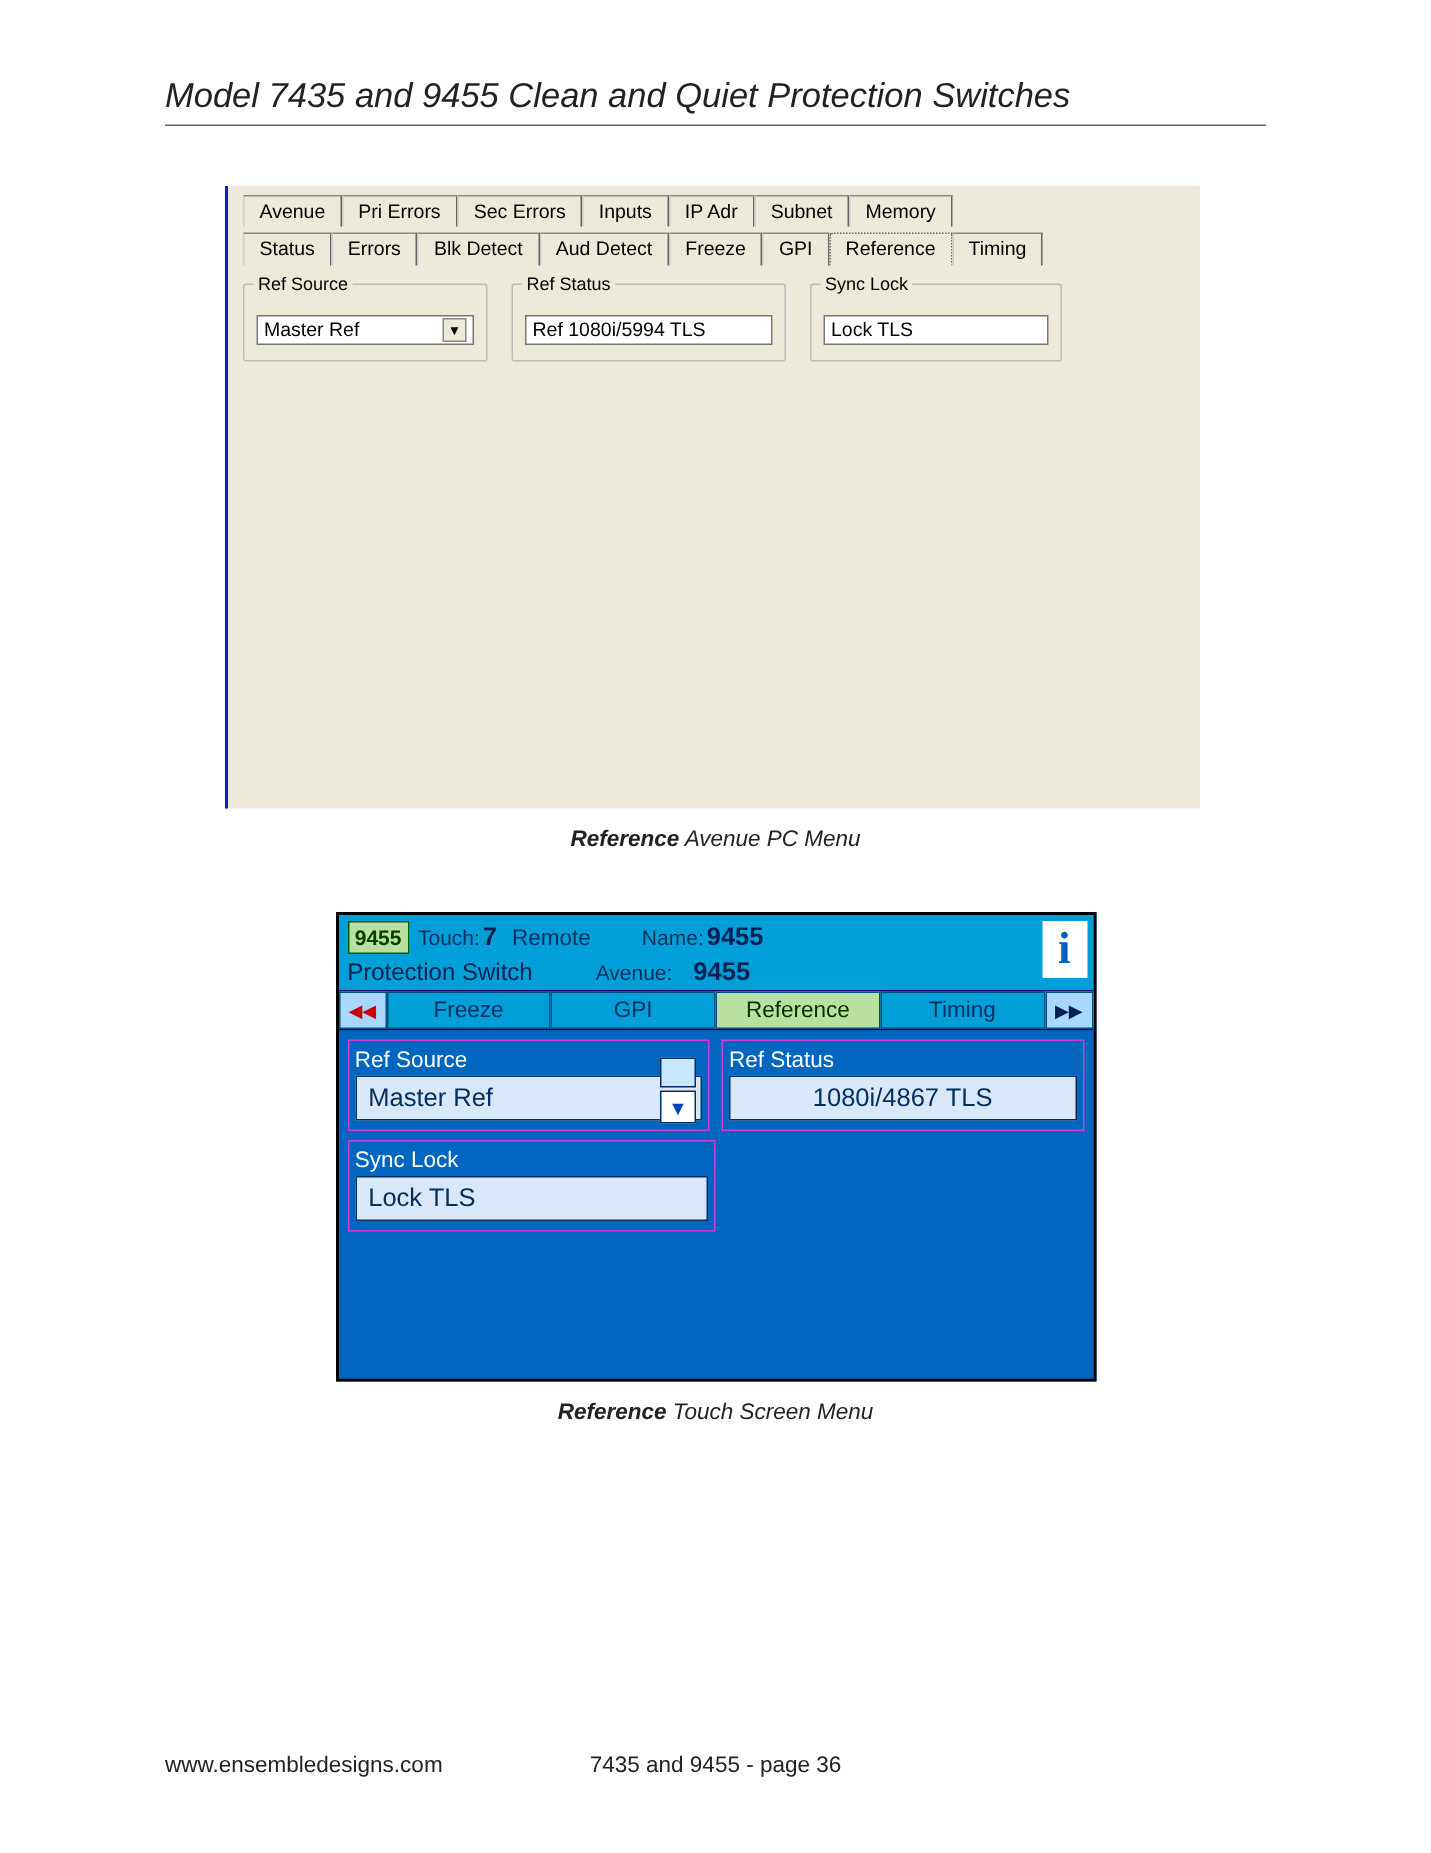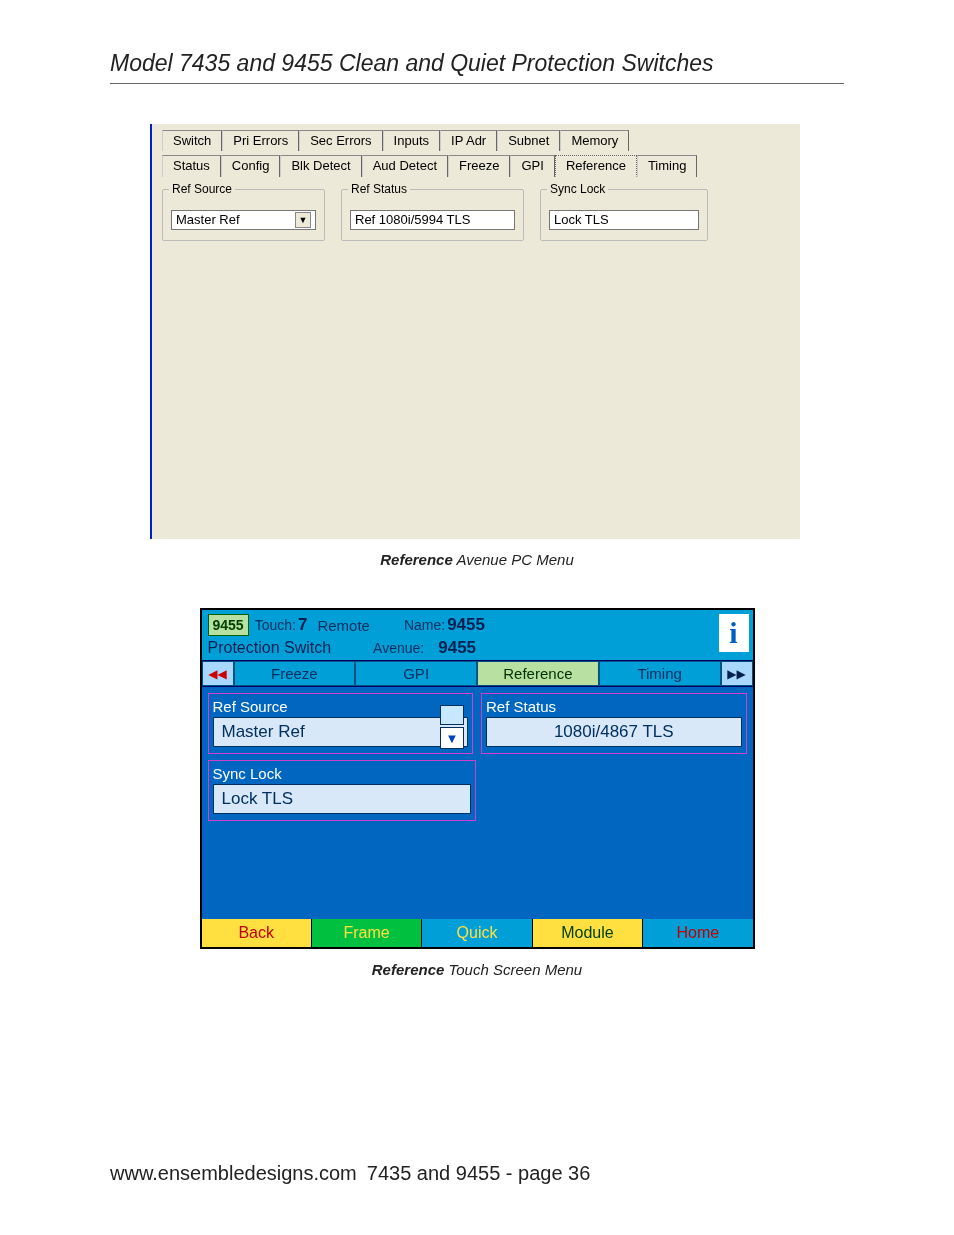--- a/index.html
+++ b/index.html
@@ -32,21 +32,21 @@
     margin: 12px 0 40px 0;
   }
   .caption b { font-weight: bold; font-style: italic; }
   .footer {
     position: absolute;
     bottom: 50px;
     left: 110px;
     right: 110px;
     display: flex;
     justify-content: space-between;
-    font-size: 20px;
+    font-size: 15px;
   }
   .footer-left { flex: 1; text-align: left; }
   .footer-mid  { flex: 1; text-align: center; }
   .footer-right{ flex: 1; }
 
   
   .win-panel-wrap {
     margin-left: 40px;
     width: 650px;
   }
@@ -121,21 +121,21 @@
   .win-combo .arrow {
     width: 14px; height: 14px;
     background: #ece9d8;
     border: 1px solid #888;
     display: flex; align-items: center; justify-content: center;
     font-size: 9px;
   }
 
   
   .ts-wrap {
-    width: 555px;
+    width: 507px;
     margin: 0 auto;
   }
   .ts-panel {
     border: 2px solid #000;
     background: #0066c0;
     font-family: Arial, sans-serif;
   }
   .ts-header {
     background: #009fd8;
     color: #003060;
@@ -269,31 +269,31 @@
 <body>
 
 <div class="page">
 
   <div class="doc-title">Model 7435 and 9455 Clean and Quiet Protection Switches</div>
   <div class="doc-title-line"></div>
 
   <div class="win-panel-wrap">
     <div class="win-panel" style="background:#ece9d8;">
       <div class="win-tabs">
-        <span class="win-tab">Switch</span>
+        <span class="win-tab">Avenue</span>
         <span class="win-tab">Pri Errors</span>
         <span class="win-tab">Sec Errors</span>
         <span class="win-tab">Inputs</span>
         <span class="win-tab">IP Adr</span>
         <span class="win-tab">Subnet</span>
         <span class="win-tab">Memory</span>
       </div>
       <div class="win-tabs win-tab-row">
         <span class="win-tab">Status</span>
-        <span class="win-tab">Config</span>
+        <span class="win-tab">Errors</span>
         <span class="win-tab">Blk Detect</span>
         <span class="win-tab">Aud Detect</span>
         <span class="win-tab">Freeze</span>
         <span class="win-tab">GPI</span>
         <span class="win-tab active">Reference</span>
         <span class="win-tab">Timing</span>
       </div>
 
       <div class="win-groupboxes">
         <div class="win-group">
@@ -361,27 +361,20 @@
           </div>
         </div>
         <div class="ts-row">
           <div class="ts-field" style="max-width:48%;">
             <div class="ts-field-label">Sync Lock</div>
             <div class="ts-field-box" style="padding-right:8px;">Lock TLS</div>
           </div>
         </div>
       </div>
 
-      <div class="ts-bottom">
-        <div class="ts-btn yellow">Back</div>
-        <div class="ts-btn green">Frame</div>
-        <div class="ts-btn teal">Quick</div>
-        <div class="ts-btn mod">Module</div>
-        <div class="ts-btn home">Home</div>
-      </div>
     </div>
   </div>
 
   <div class="caption">
     <b>Reference</b><span> Touch Screen Menu</span>
   </div>
 
   <div class="footer">
     <span class="footer-left">www.ensembledesigns.com</span>
     <span class="footer-mid">7435 and 9455 - page 36</span>

